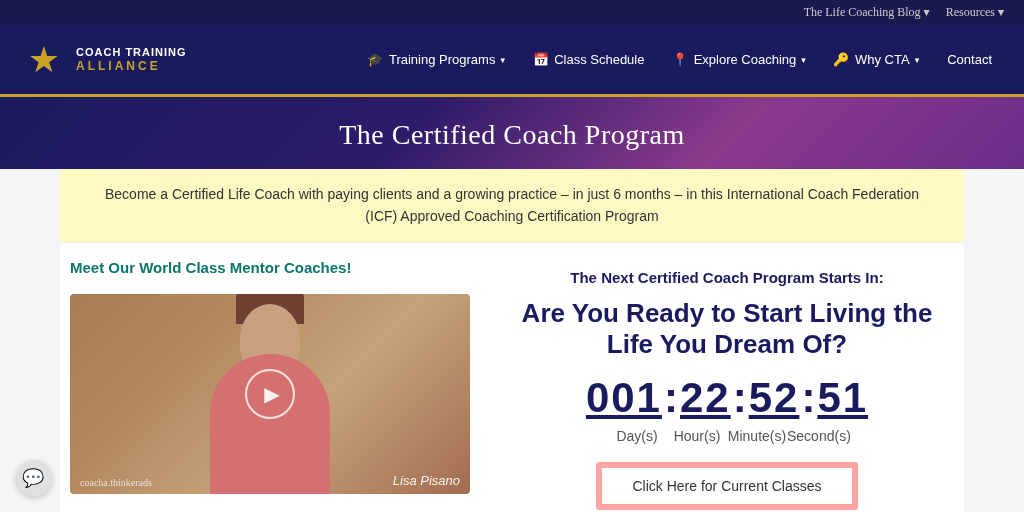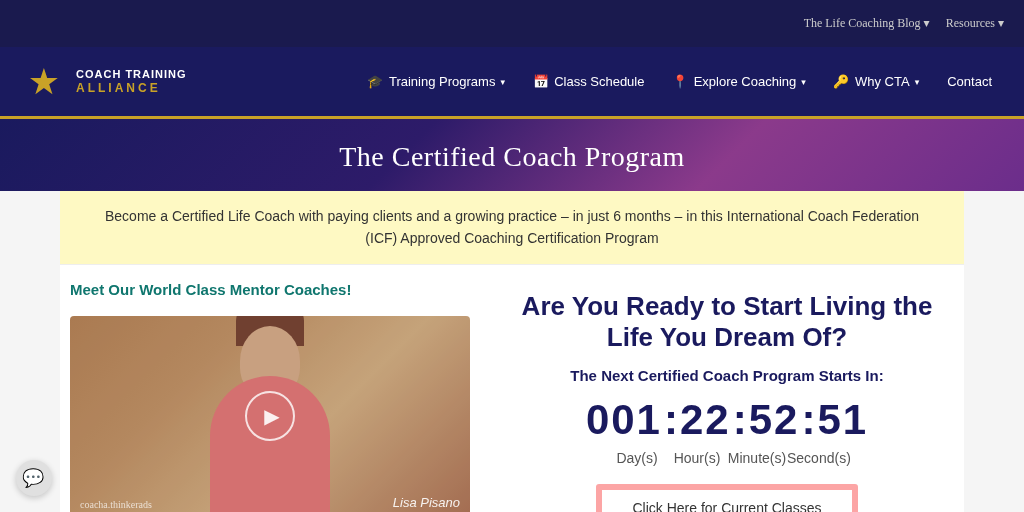--- a/index.html
+++ b/index.html
@@ -9,21 +9,21 @@
       height: 512px;
       overflow: hidden;
       background: #f5f5f5;
     }
 
     
     #top-bar {
       background: #1a1a4e;
       color: #ccc;
       font-size: 12px;
-      padding: 16px 20px;
+      padding: 5px 20px;
       display: flex;
       justify-content: flex-end;
       align-items: center;
       gap: 16px;
     }
     #top-bar a {
       color: #ccc;
       text-decoration: none;
       font-size: 12px;
       display: flex;
@@ -252,20 +252,21 @@
       justify-content: center;
       gap: 2px;
       margin-bottom: 6px;
     }
     .countdown-value {
       font-size: 42px;
       font-weight: bold;
       color: #1a1a5e;
       font-family: Arial, sans-serif;
       letter-spacing: 2px;
+      text-decoration: underline;
     }
     .countdown-separator {
       font-size: 42px;
       font-weight: bold;
       color: #1a1a5e;
       font-family: Arial, sans-serif;
     }
     #countdown-labels {
       display: flex;
       justify-content: center;
@@ -382,22 +383,22 @@
 
       <div class="video-play">
         <span class="video-play-triangle">▶</span>
       </div>
       <div class="video-watermark">coacha.thinkerads</div>
       <div class="video-name-tag">Lisa Pisano</div>
     </div>
   </div>
 
   <div id="cta-section">
+    <div id="cta-subheading">The Next Certified Coach Program Starts In:</div>
     <div id="cta-heading">Are You Ready to Start Living the<br>Life You Dream Of?</div>
-    <div id="cta-subheading">The Next Certified Coach Program Starts In:</div>
     <div id="countdown">
       <span class="countdown-value">001</span>
       <span class="countdown-separator">:</span>
       <span class="countdown-value">22</span>
       <span class="countdown-separator">:</span>
       <span class="countdown-value">52</span>
       <span class="countdown-separator">:</span>
       <span class="countdown-value">51</span>
     </div>
     <div id="countdown-labels">

